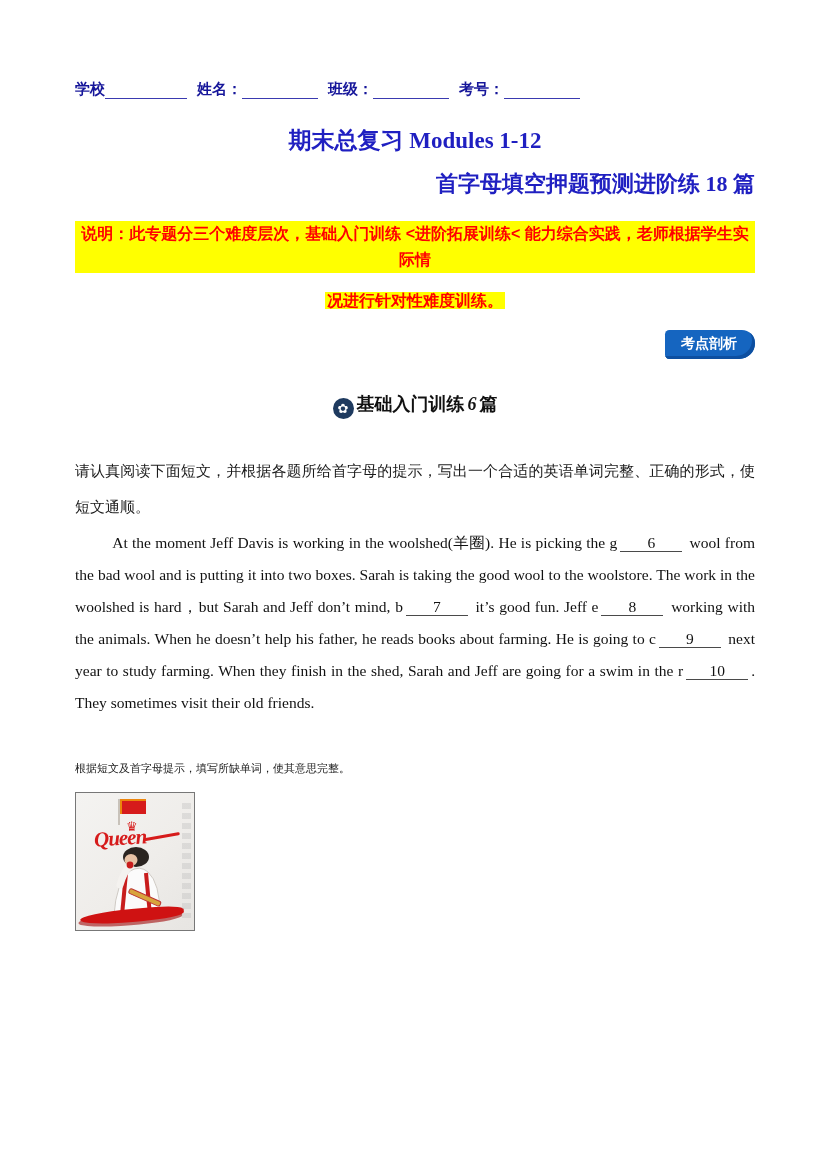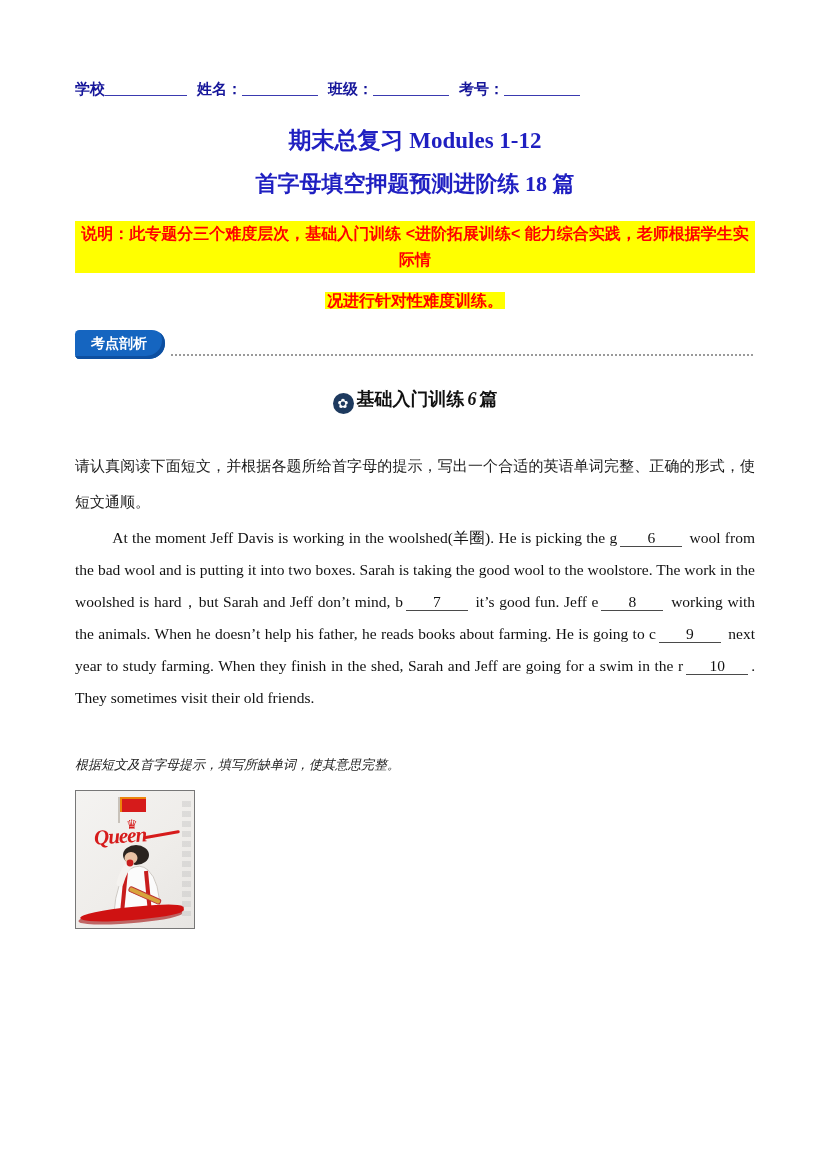--- a/index.html
+++ b/index.html
@@ -2,51 +2,51 @@
 <html><head>
 <meta charset="utf-8">
 <style>
   html,body{margin:0;padding:0;background:#e8e8e8;}
   .page{width:827px;height:1169px;margin:0 auto;background:#ffffff;position:relative;
         font-family:"Liberation Sans","DejaVu Sans",sans-serif;color:#000;overflow:hidden;}
   .content{padding:80px 72px 0 75px;}
 
   
   .header-row{display:flex;gap:10px;font-weight:bold;font-size:15px;color:#16169a;white-space:nowrap;}
-  .hfield{display:flex;}
+  .hfield{display:flex;align-items:flex-end;}
   .hline{display:inline-block;width:76px;border-bottom:1.6px solid #3a3ab0;height:15px;}
 
   
   .title1{margin:26px 0 0 0;text-align:center;font-family:"Liberation Serif","DejaVu Serif",serif;
           font-weight:bold;font-size:23px;color:#1f1fc1;}
-  .title2{margin:13px 0 0 0;text-align:center;font-family:"Liberation Serif","DejaVu Serif",serif;
+  .title2{margin:13px 0 0 0;text-align:right;font-family:"Liberation Serif","DejaVu Serif",serif;
           font-weight:bold;font-size:22px;color:#1f1fc1;}
 
   
   .notice{margin-top:22px;font-weight:bold;font-size:16px;color:#ff0000;}
   .notice-l1{background:#ffff00;text-align:center;line-height:26px;}
   .notice-l2{text-align:center;margin-top:15px;line-height:26px;}
   .notice-l2 span{background:#ffff00;padding:0 2px;}
 
   
-  .badge-row{margin-top:16px;display:flex;align-items:flex-end;}
+  .badge-row{margin-top:16px;display:flex;align-items:flex-end;flex-direction:column;}
   .badge{position:relative;background:#1565c0;color:#fff;font-weight:bold;font-size:14px;
          padding:5px 18px 6px 16px;border-radius:5px 15px 18px 5px;
          box-shadow:inset -3px -3px 0 #0d4fa0;}
   .dotline{flex:1;border-bottom:2px dotted #9a9a9a;margin:0 2px 3px 6px;}
 
   
   .section-h{margin-top:28px;text-align:center;font-weight:bold;font-size:18px;color:#111;}
   .sec-icon{display:inline-block;width:21px;height:21px;border-radius:50%;background:#1e3a5f;color:#fff;
             font-size:13px;line-height:21px;text-align:center;vertical-align:-3px;margin-right:3px;}
   .count{font-family:"Liberation Serif","DejaVu Serif",serif;font-style:italic;font-weight:bold;padding:0 3px;}
 
   
   .instr{margin:34px 0 0 0;font-size:15px;line-height:36px;text-align:justify;color:#1a1a1a;}
-  .instr2{margin:42px 0 0 0;font-size:13px;color:#1a1a1a;font-style:italic;}
+  .instr2{margin:42px 0 0 0;font-size:11px;color:#1a1a1a;}
 
   
   .passage{margin-top:2px;}
   .eng{margin:0;font-family:"Liberation Serif","DejaVu Serif",serif;font-size:15.5px;
        line-height:32px;text-align:justify;text-indent:2.4em;color:#111;}
   .blank{display:inline-block;min-width:62px;text-align:center;border-bottom:1.2px solid #4a4a4a;
          text-indent:0;margin:0 3px;line-height:1.05;}
 
   
   .photo{margin-top:16px;width:118px;height:137px;border:1px solid #777;background:

